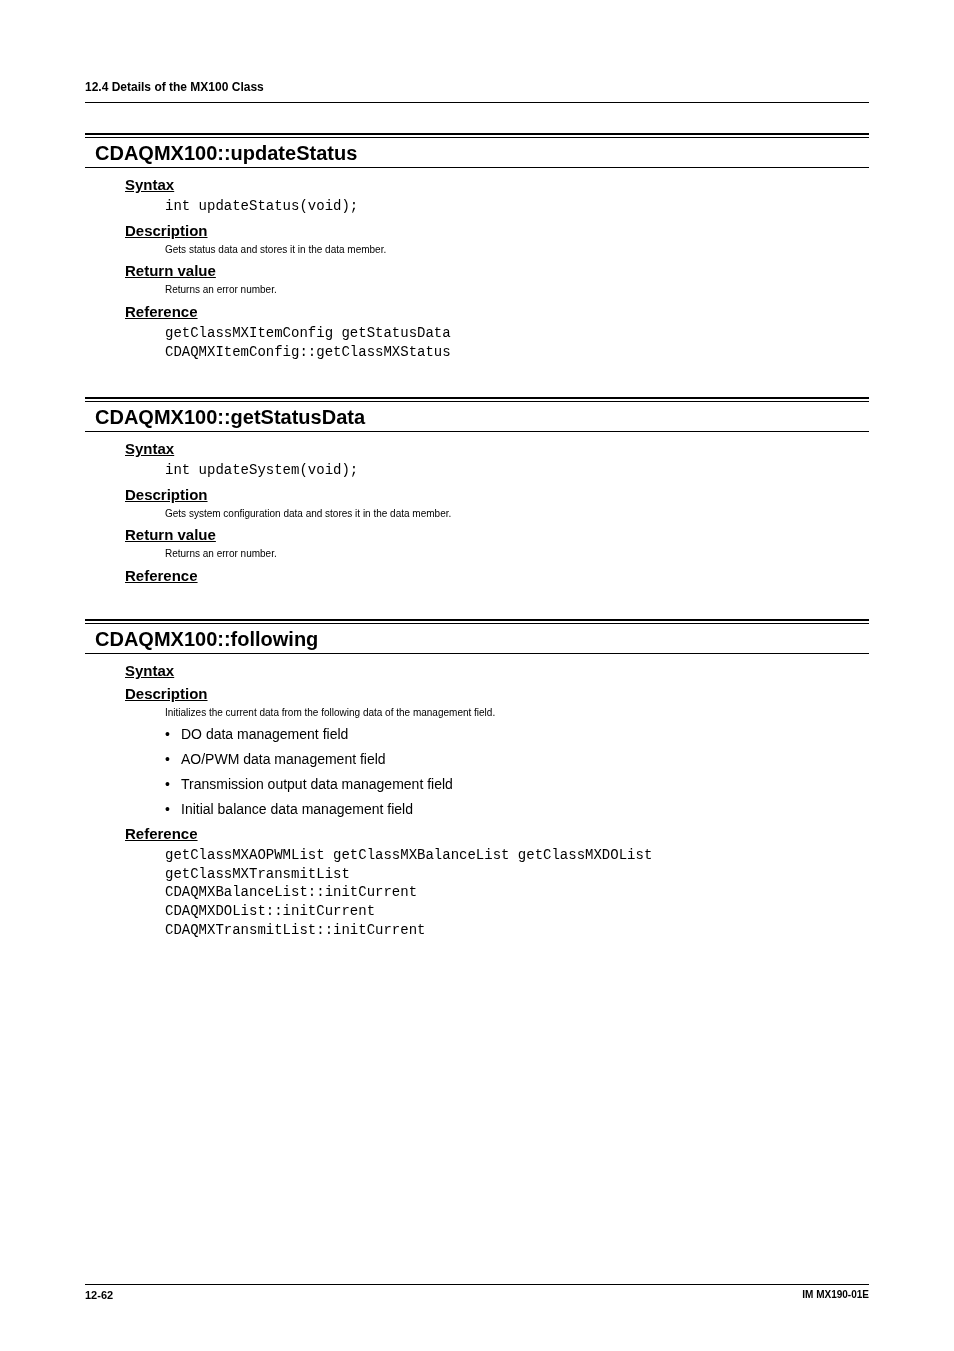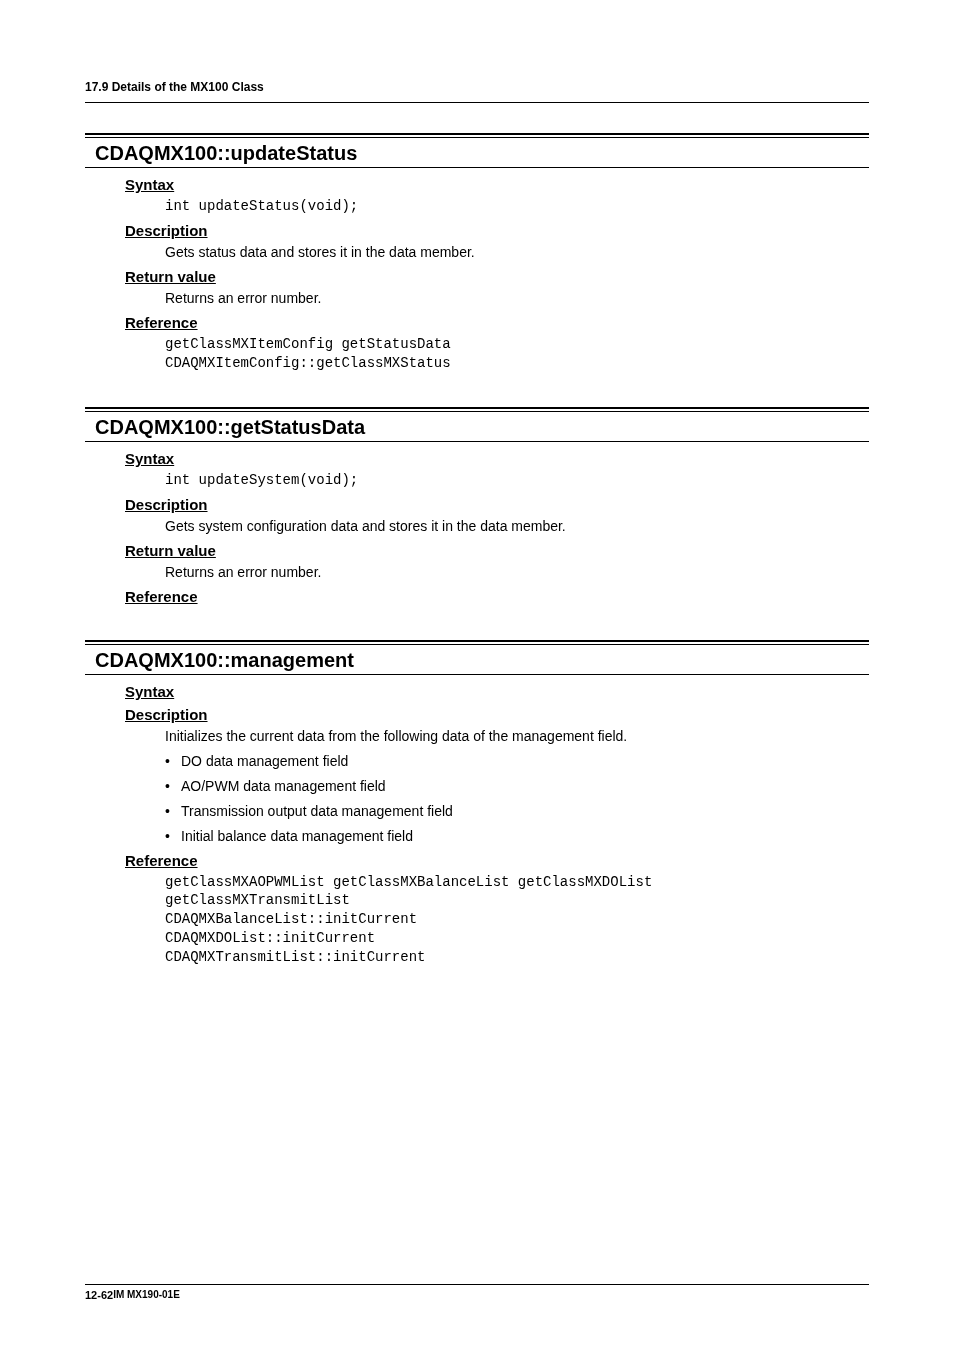--- a/index.html
+++ b/index.html
@@ -47,21 +47,21 @@
     }
     .subheading {
       font-size: 15px;
       font-weight: bold;
       margin-left: 40px;
       margin-top: 6px;
       margin-bottom: 4px;
       text-decoration: underline;
     }
     .body-text {
-      font-size: 14px;
+      font-size: 10px;
       margin-left: 80px;
       margin-bottom: 6px;
       line-height: 1.35;
     }
     .code-text {
       font-family: "Courier New", Courier, monospace;
       font-size: 14px;
       margin-left: 80px;
       line-height: 1.35;
       white-space: pre;
@@ -87,35 +87,36 @@
       bottom: 50px;
       left: 85px;
       right: 85px;
     }
     .footer-rule {
       border-top: 1px solid #000;
       margin-bottom: 4px;
     }
     .footer-text {
       display: flex;
+      justify-content: space-between;
       font-size: 11px;
     }
     .footer-left {
       font-weight: bold;
     }
     .footer-right {
       font-weight: bold;
       font-size: 10px;
     }
   </style>
 </head>
 <body>
 
 <div class="header">
-  <span>17.9  Details of the MX100 Class</span>
+  <span>12.4  Details of the MX100 Class</span>
 </div>
 <div class="header-rule"></div>
 
 <div id="sections-container">
     <div class="section">
       <div class="section-rule-top"></div>
       <div class="section-rule-thin"></div>
       <div class="section-title">CDAQMX100::updateStatus</div>
       <div class="section-title-rule"></div>
       <div class="subheading">Syntax</div>
@@ -136,21 +137,21 @@
       <div class="code-text"><div>int updateSystem(void);</div></div>
       <div class="subheading">Description</div>
       <div class="body-text">Gets system configuration data and stores it in the data member.</div>
       <div class="subheading">Return value</div>
       <div class="body-text">Returns an error number.</div>
       <div class="subheading">Reference</div>
     </div>
     <div class="section">
       <div class="section-rule-top"></div>
       <div class="section-rule-thin"></div>
-      <div class="section-title">CDAQMX100::management</div>
+      <div class="section-title">CDAQMX100::following</div>
       <div class="section-title-rule"></div>
       <div class="subheading">Syntax</div>
       <div class="subheading">Description</div>
       <div class="body-text">Initializes the current data from the following data of the management field.</div>
       <ul class="bullet-list">
         <li>DO data management field</li>
         <li>AO/PWM data management field</li>
         <li>Transmission output data management field</li>
         <li>Initial balance data management field</li>
       </ul>

